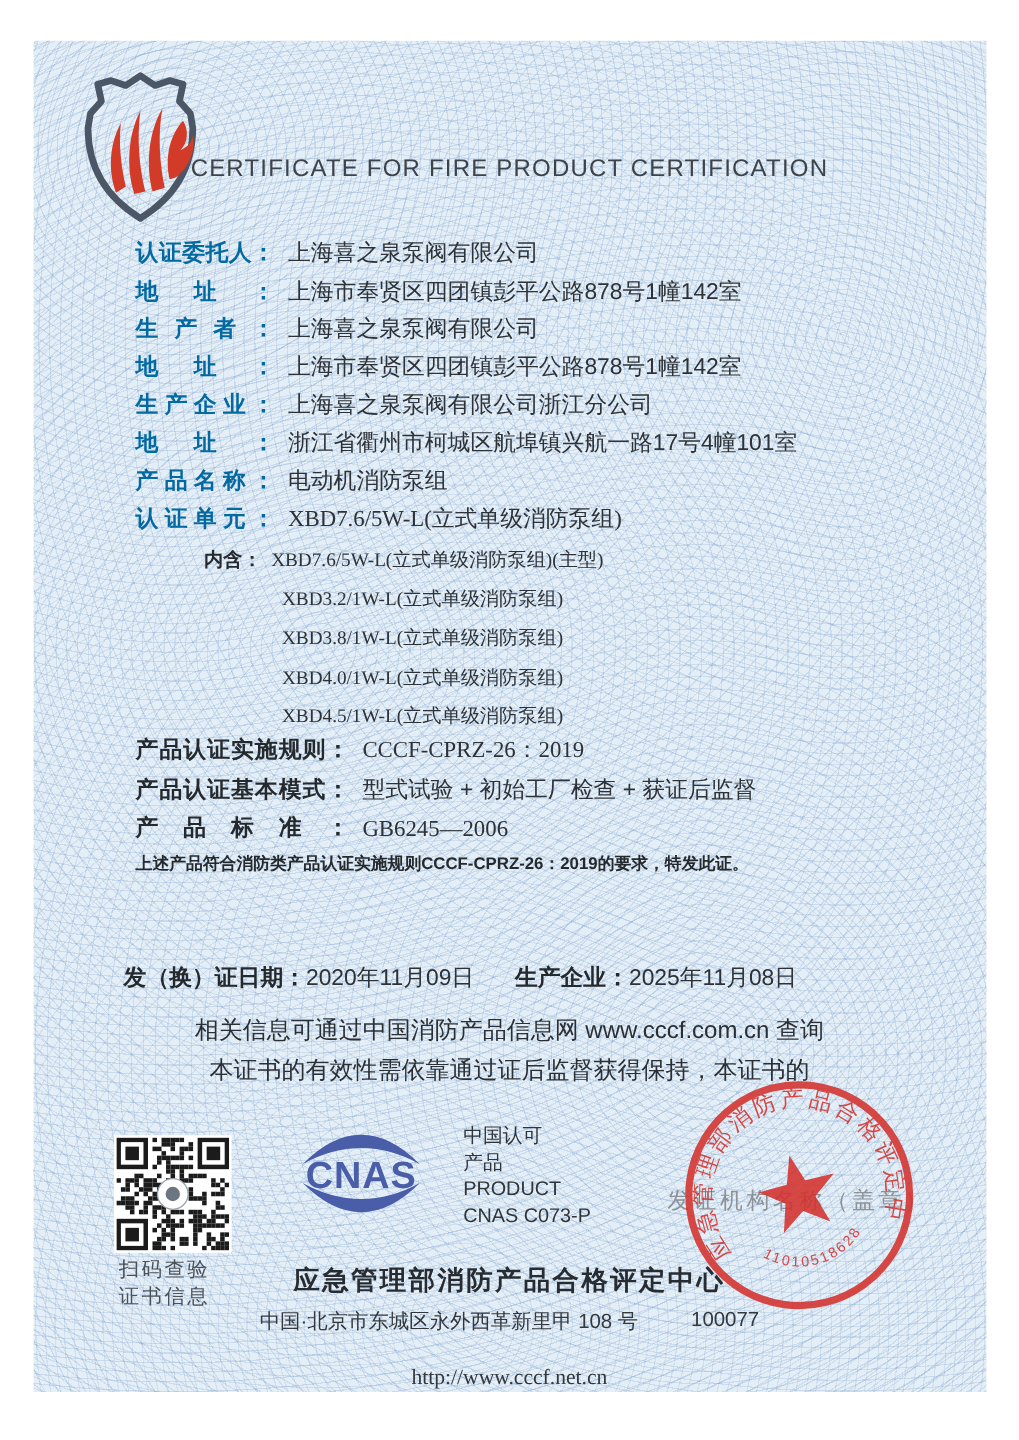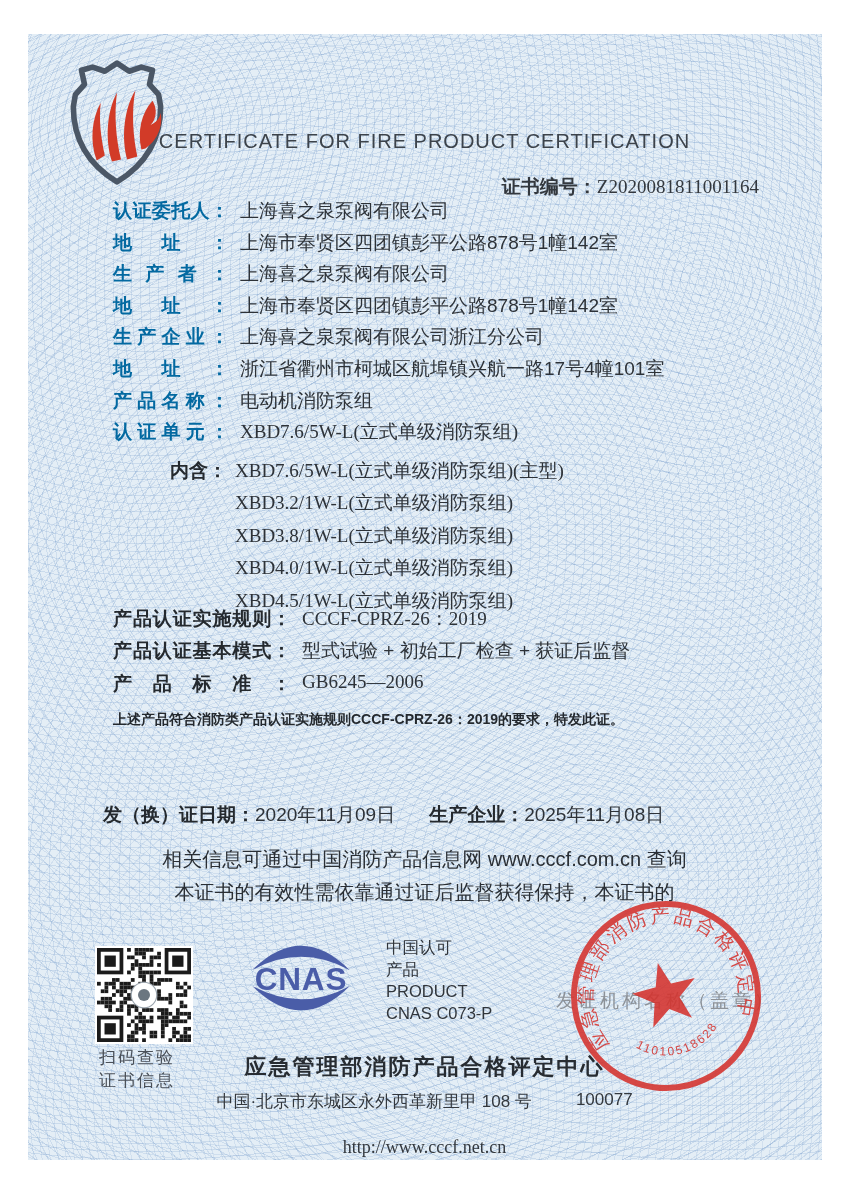--- a/index.html
+++ b/index.html
@@ -27,26 +27,26 @@
   .certno{right:90px;top:174px;font-size:19px;color:#33383e;
           font-family:"Liberation Serif","DejaVu Serif",serif;}
   .certno .lab{font-weight:600;}
   
   .fieldsA{left:113px;top:198px;}
   .frow{display:flex;align-items:baseline;height:31.6px;font-size:19px;white-space:nowrap;}
   .lbl{font-weight:bold;width:116px;flex:none;text-align-last:justify;color:#0369a1;}
   .val{margin-left:11px;}
   .serifv{font-family:"Liberation Serif","DejaVu Serif",serif;}
   .includes{left:113px;top:451px;}
-  .irow{display:flex;align-items:flex-end;height:32.6px;font-size:19px;white-space:nowrap;}
+  .irow{display:flex;align-items:center;height:32.6px;font-size:16px;white-space:nowrap;}
   .inh-label{font-weight:bold;margin-left:57px;color:#24292e;}
   .irow .iv{margin-left:8px;}
   .irow.cont .iv{margin-left:122px;}
   .rules{left:113px;top:606px;}
-  .rrow{display:flex;align-items:flex-start;height:32.4px;font-size:19px;white-space:nowrap;}
+  .rrow{display:flex;align-items:flex-end;height:32.4px;font-size:19px;white-space:nowrap;}
   .lbl2{font-weight:bold;width:178px;flex:none;text-align-last:justify;color:#24292e;}
   .statement{left:113px;top:703px;width:662px;font-size:14px;font-weight:bold;
              line-height:32.5px;color:#24292e;text-align:justify;}
   .dates1{left:265px;top:769px;font-size:19px;white-space:nowrap;}
   .dates2{left:103px;top:802px;font-size:19px;white-space:nowrap;}
   .dlab{font-weight:bold;color:#24292e;}
   .gap{display:inline-block;width:34px;}
   .notice{left:0;top:843px;width:100%;text-align:center;font-size:20px;line-height:33px;
           font-weight:500;color:#2a2f35;}
   
@@ -72,23 +72,20 @@
   <svg class="logo abs" viewBox="0 0 120 130">
     <path d="M60 7 L72 15 L84 11 L95 14 L92 28 L101 38 L103 50 C103 82 88 107 60 124 C32 107 17 82 17 50 L19 38 L28 28 L25 14 L36 11 L48 15 Z" fill="none" stroke="#4b5766" stroke-width="5.5" stroke-linejoin="round"></path>
     <path d="M40 103 C33 84 35 62 44 46 C42 62 44 80 48 98 Z" fill="#d23b28"></path>
     <path d="M55 104 C48 82 50 55 60 36 C57 58 59 82 64 102 Z" fill="#d23b28"></path>
     <path d="M70 102 C64 80 67 52 78 34 C74 56 76 80 80 99 Z" fill="#d23b28"></path>
     <path d="M84 92 C80 74 84 56 95 44 C100 52 99 62 93 68 C98 66 102 62 103 56 C106 70 98 85 88 91 Z" fill="#d23b28"></path>
   </svg>
 
   <div class="subtitle abs">CERTIFICATE FOR FIRE PRODUCT CERTIFICATION</div>
 
-  <div class="certno abs">
-    <span class="lab">证书编号：</span><span>Z2020081811001164</span>
-  </div>
 
   <div class="fieldsA abs">
     <div class="frow">
       <span class="lbl">认证委托人：</span>
       <span class="val">上海喜之泉泵阀有限公司</span>
     </div>
     <div class="frow">
       <span class="lbl">地址：</span>
       <span class="val">上海市奉贤区四团镇彭平公路878号1幢142室</span>
     </div>

